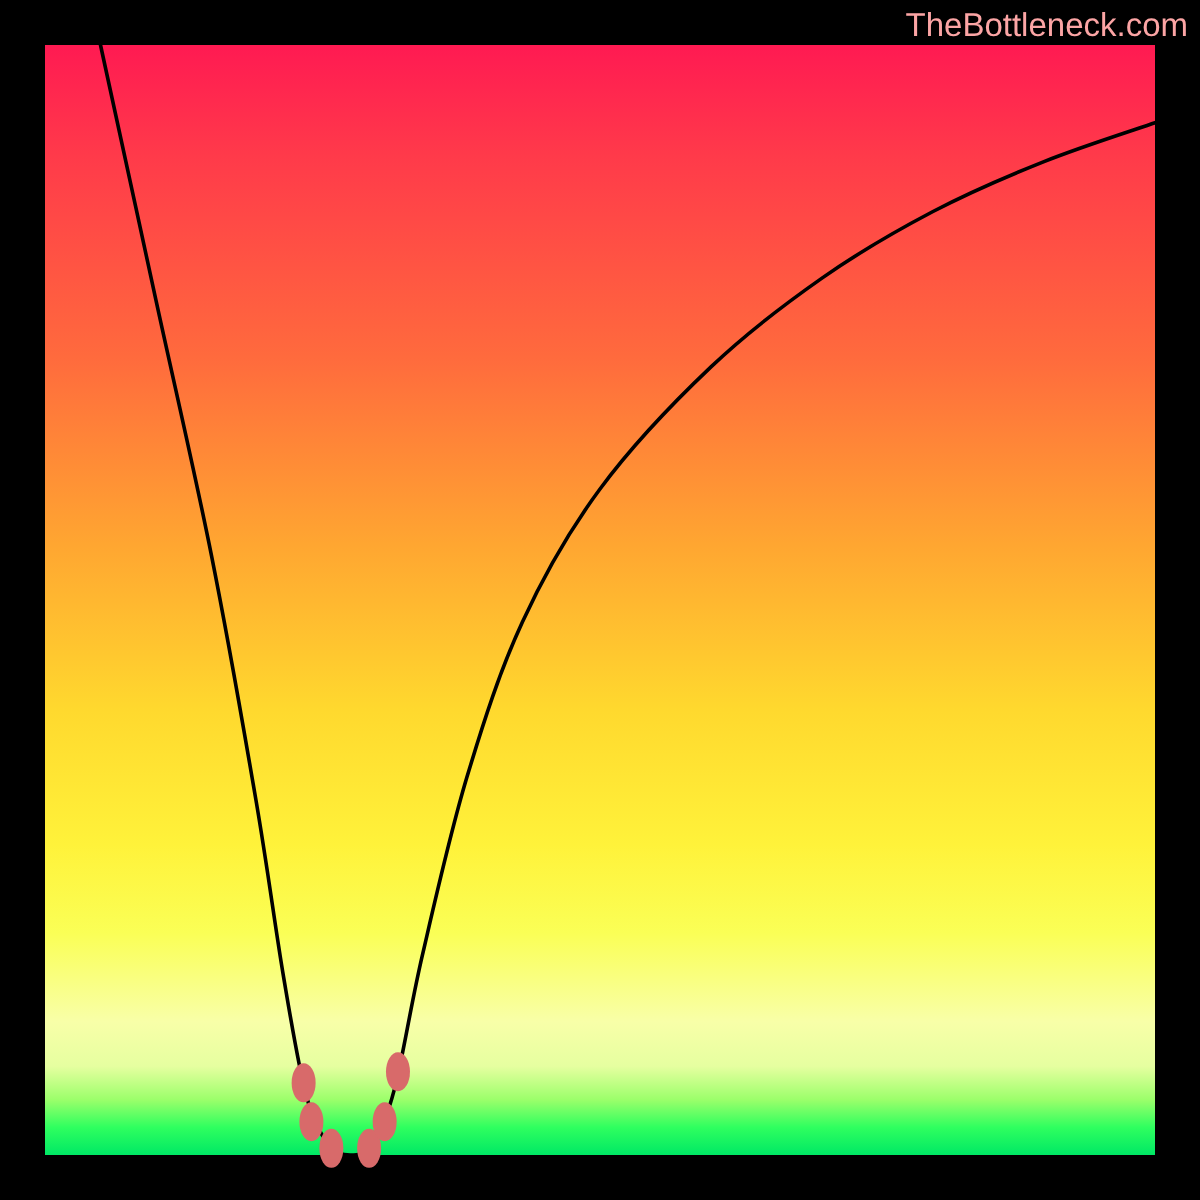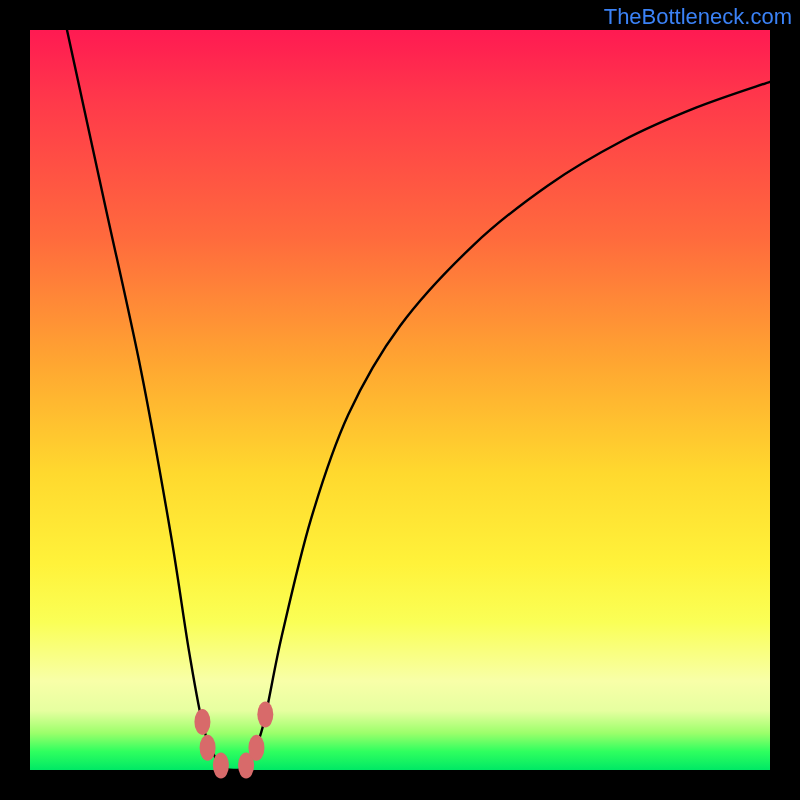--- a/index.html
+++ b/index.html
@@ -39,21 +39,21 @@
       #e6ffa0 92%,
       #9cff6b 95%,
       #2fff5f 97.5%,
       #00e865 100%
     );
   }
   .watermark {
     position: absolute;
     top: 4px;
     right: 8px;
-    color: #3b82f6;
+    color: #fca5a5;
     font-size: 22px;
     font-weight: 500;
     user-select: none;
   }
   svg.curve {
     position: absolute;
     left: 0;
     top: 0;
     width: 740px;
     height: 740px;

